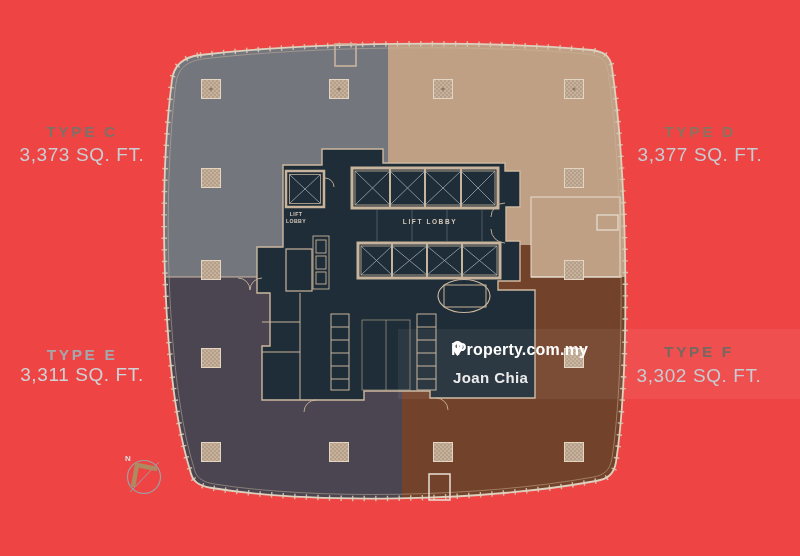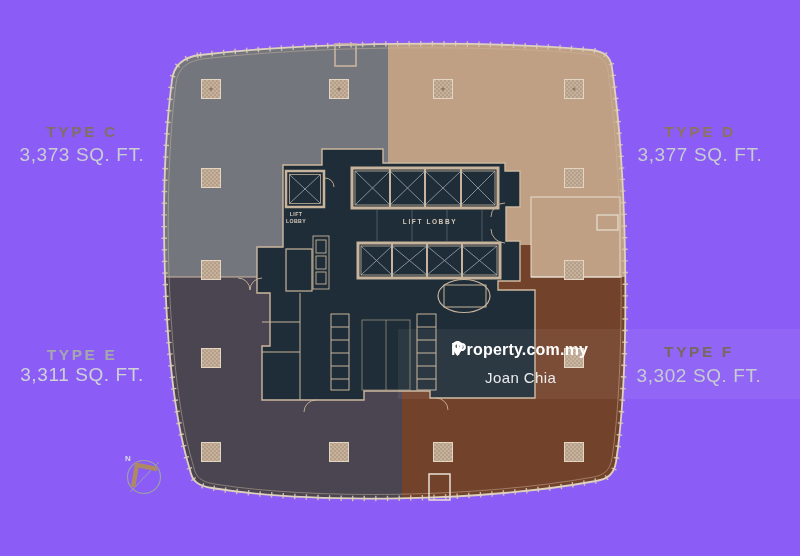--- a/index.html
+++ b/index.html
@@ -3,36 +3,36 @@
 <meta charset="utf-8">
 <style>
   html,body{margin:0;padding:0;background:#16232b;}
   .canvas{position:relative;width:800px;height:556px;overflow:hidden;
           font-family:"Liberation Sans", sans-serif;}
   .wm-band{position:absolute;left:398px;top:329px;width:402px;height:70px;
            background:rgba(255,255,255,0.06);pointer-events:none;}
   .watermark{position:absolute;left:451px;top:340px;color:#ffffff;}
   .wm-brand{display:flex;align-items:center;gap:6px;font-size:16px;font-weight:bold;
             letter-spacing:0.2px;line-height:19px;}
-  .wm-agent{margin-top:10px;margin-left:2px;font-size:15px;font-weight:400;
+  .wm-agent{margin-top:10px;margin-left:2px;font-size:15px;font-weight:700;
             color:#ececec;letter-spacing:0.4px;}
   svg{position:absolute;left:0;top:0;}
   text{font-family:"Liberation Sans", sans-serif;}
   .unit-label{font-size:15.5px;letter-spacing:2.6px;font-weight:600;text-anchor:middle;}
   .unit-area{font-size:19px;letter-spacing:0.6px;font-weight:400;text-anchor:middle;}
   .lobby-text{font-size:6.5px;font-weight:bold;letter-spacing:1.6px;fill:#d6c9ba;text-anchor:middle;}
   .lobby-text-sm{font-size:5.2px;font-weight:bold;letter-spacing:0.4px;fill:#d6c9ba;text-anchor:middle;}
   .north{font-size:8px;font-weight:bold;fill:#d9dde1;text-anchor:middle;}
   .wall{stroke:#c8b49c;fill:none;}
   .xline{stroke:#b4bfc7;stroke-width:0.8;opacity:0.85;}
 </style>
 </head>
 <body>
 
-<div class="canvas" style="background:#8b5cf6;text-align:center;">
+<div class="canvas" style="background:#ef4444;">
 
 <svg width="800" height="556" viewBox="0 0 800 556">
   <defs>
     <path id="bshape" d="M 200,55 C 310,42 480,40 592,50 C 605,52 611,57 612,68
       C 628,180 630,370 616,462 C 614,474 608,479 596,481
       C 480,502 310,504 212,488 C 198,486 192,481 190,470
       C 162,380 158,190 172,80 C 174,64 184,57 200,55 Z"></path>
     <clipPath id="bclip">
           <use href="#bshape"></use>
         </clipPath>

